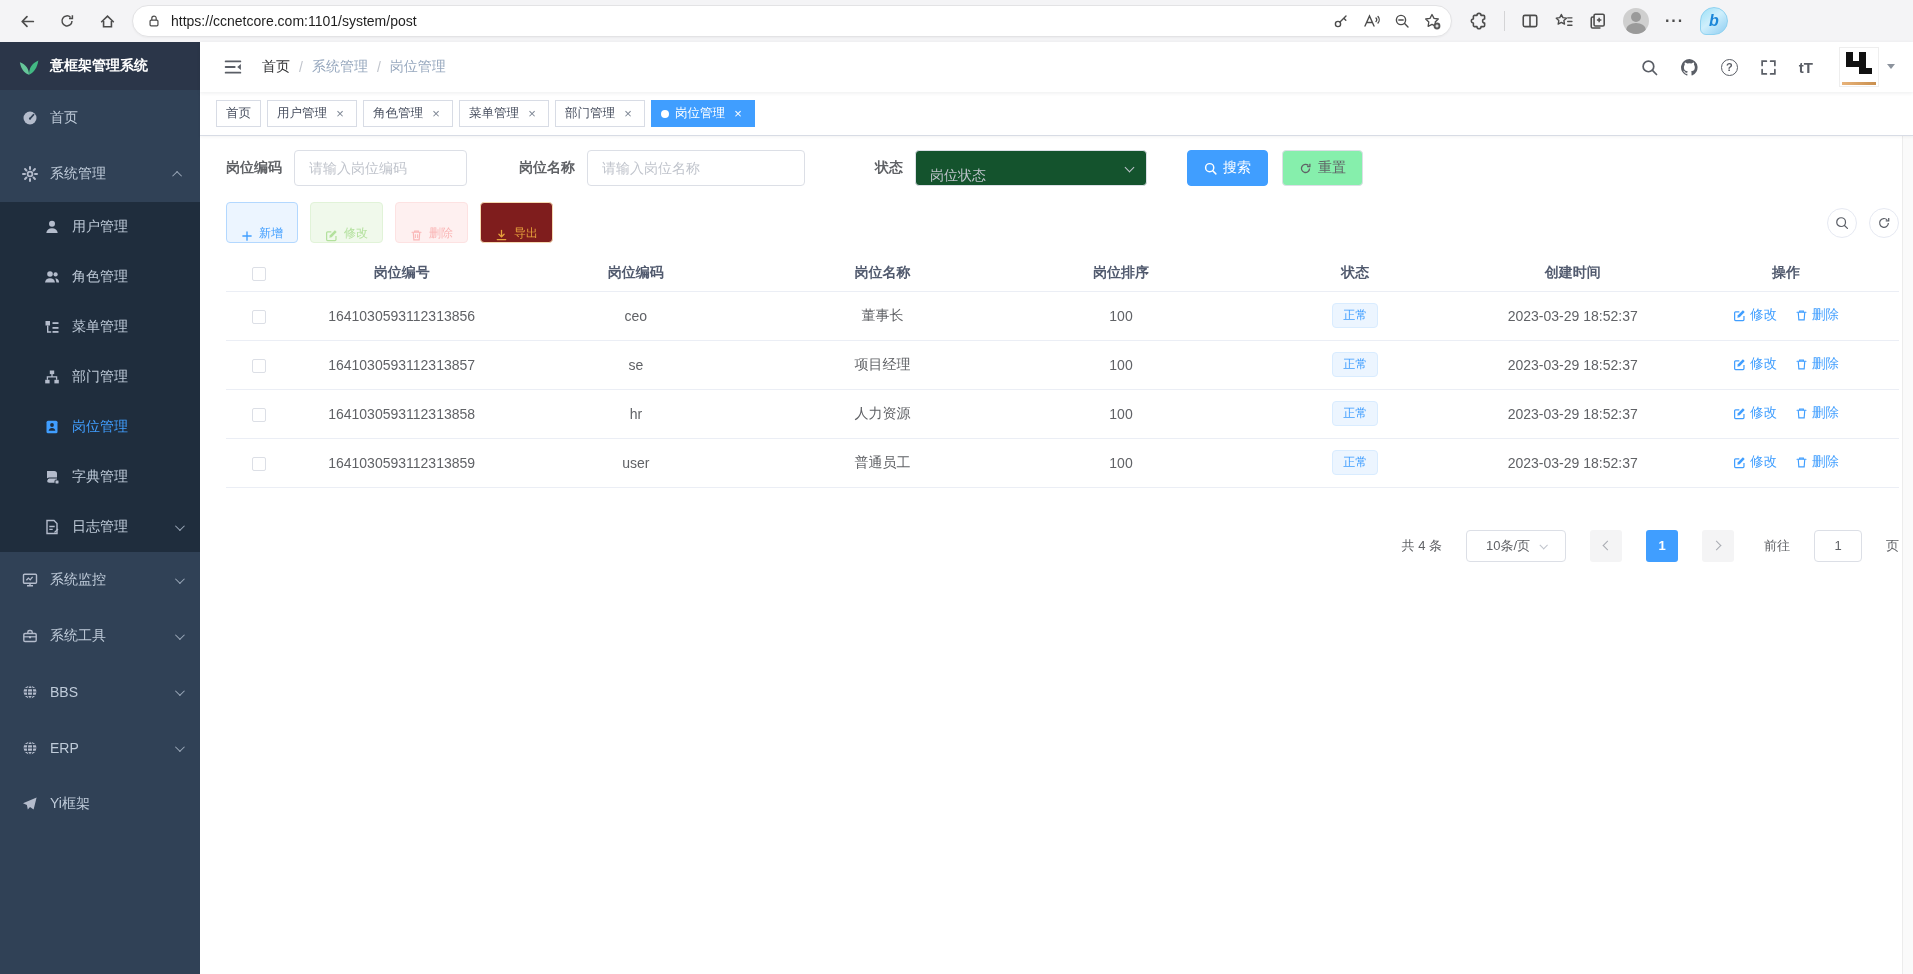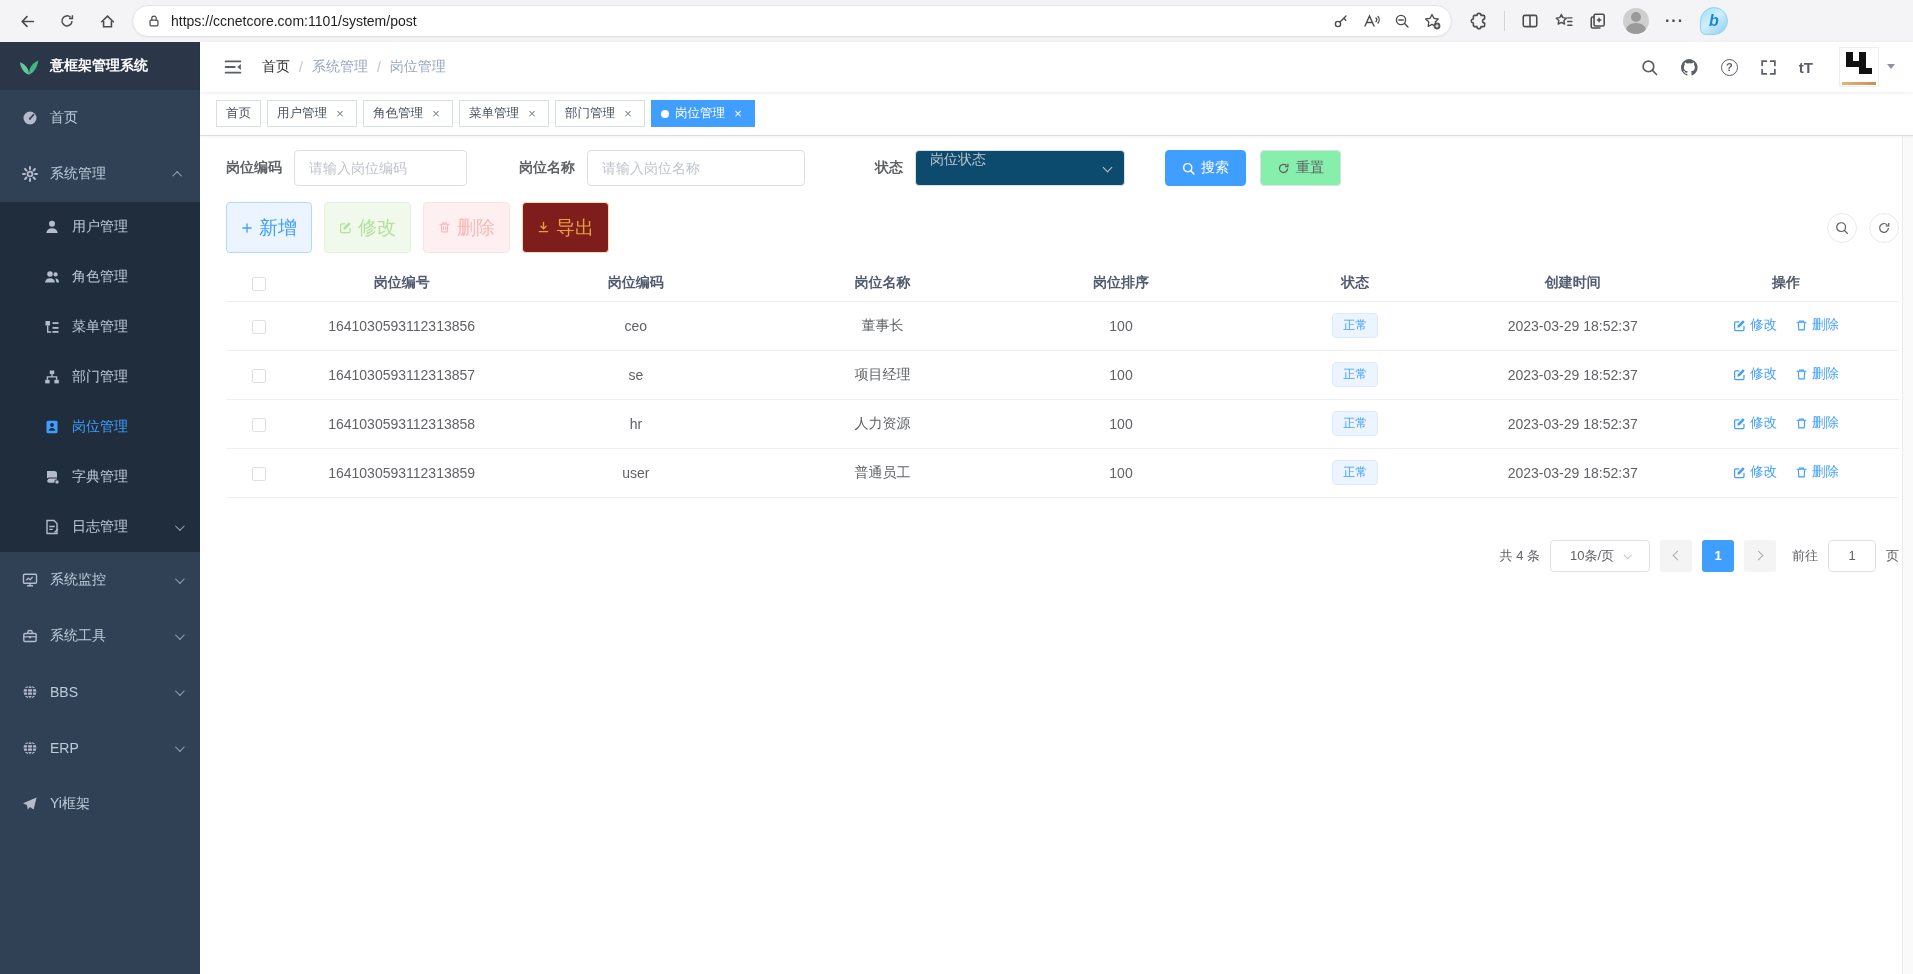--- a/index.html
+++ b/index.html
@@ -72,44 +72,44 @@
   .tag-dot { width:8px; height:8px; border-radius:50%; background:#fff; flex:none; }
 
   
   .content { flex:1; padding:14px 14px 0 26px; overflow:hidden; }
 
   .filter-row { display:flex; align-items:center; margin-bottom:16px; }
   .fgroup { display:flex; align-items:center; }
   .flabel { font-size:14px; font-weight:700; color:#606266; margin-right:12px; white-space:nowrap; }
   .finput { height:36px; border:1px solid #dcdfe6; border-radius:4px; padding:0 14px; font-size:14px; color:#606266; outline:none; font-family:inherit; }
   .finput::placeholder { color:#c0c4cc; }
-  .fselect { width:210px; height:36px; border:1px solid #dcdfe6; border-radius:4px; padding:0 30px 0 14px; font-size:14px; color:#c0c4cc; display:flex; align-items:flex-start; position:relative; cursor:pointer; background:#0c4a6e; }
+  .fselect { width:232px; height:36px; border:1px solid #dcdfe6; border-radius:4px; padding:0 30px 0 14px; font-size:14px; color:#c0c4cc; display:flex; align-items:flex-end; position:relative; cursor:pointer; background:#14532d; }
   .fselect .caret2 { position:absolute; right:13px; top:13px; width:7px; height:7px; border-right:1.4px solid #c0c4cc; border-bottom:1.4px solid #c0c4cc; transform:rotate(45deg); }
   .btn { height:36px; border-radius:4px; border:1px solid transparent; font-size:14px; display:inline-flex; align-items:center; gap:6px; padding:0 16px; cursor:pointer; font-family:inherit; }
   .btn-primary { background:#409eff; border-color:#409eff; color:#fff; }
   .btn-plain { background:#86efac; border-color:#dcdfe6; color:#606266; }
 
   .toolbar-row { display:flex; align-items:center; margin-bottom:12px; }
-  .tbtn { height:51px; border-radius:4px; font-size:19px; display:inline-flex; align-items:center; gap:6px; padding:0 14px; margin-right:12px; cursor:pointer; border:1px solid transparent; font-family:inherit; }
+  .tbtn { height:41px; border-radius:4px; font-size:12px; display:inline-flex; align-items:flex-end; gap:6px; padding:0 14px; margin-right:12px; cursor:pointer; border:1px solid transparent; font-family:inherit; }
   .tbtn-add    { background:#ecf5ff; border-color:#b3d8ff; color:#409eff; }
   .tbtn-edit   { background:#f0f9eb; border-color:#e1f3d8; color:#b3e19d; cursor:not-allowed; }
   .tbtn-delete { background:#fef0f0; border-color:#fde2e2; color:#fab6b6; cursor:not-allowed; }
   .tbtn-export { background:#7f1d1d; border-color:#f5dab1; color:#e6a23c; }
   .toolbar-right { margin-left:auto; display:flex; align-items:center; gap:12px; }
   .cbtn { width:30px; height:30px; border-radius:50%; border:1px solid #e6e9f2; background:#fff; display:flex; align-items:center; justify-content:center; color:#5a5e66; cursor:pointer; }
 
   table.grid { width:100%; border-collapse:collapse; table-layout:fixed; }
   .grid th { height:36px; font-size:14px; font-weight:700; color:#515a6e; border-bottom:1px solid #ebeef5; padding:0 4px; }
   .grid td { height:49px; font-size:14px; color:#606266; text-align:center; border-bottom:1px solid #ebeef5; padding:0 4px; white-space:nowrap; }
   .checkbox { width:14px; height:14px; border:1px solid #dcdfe6; border-radius:2px; background:#fff; display:inline-block; cursor:pointer; vertical-align:middle; }
   .badge { display:inline-block; padding:3px 10px; font-size:12px; border-radius:4px; background:#ecf5ff; border:1px solid #d9ecff; color:#409eff; }
   .oplink { color:#409eff; font-size:13.5px; display:inline-flex; align-items:center; gap:4px; cursor:pointer; }
   .oplink + .oplink { margin-left:14px; }
 
-  .pagination { display:flex; align-items:center; justify-content:flex-end; margin-top:42px; font-size:13px; color:#606266; gap:10px; }
+  .pagination { display:flex; align-items:center; justify-content:flex-end; margin-top:42px; font-size:13px; color:#606266; gap:24px; }
   .psel { width:100px; height:32px; border:1px solid #dcdfe6; border-radius:4px; display:flex; align-items:center; justify-content:center; gap:10px; color:#606266; cursor:pointer; position:relative; background:#fff; }
   .psel .caret2 { width:6px; height:6px; border-right:1.3px solid #c0c4cc; border-bottom:1.3px solid #c0c4cc; transform:rotate(45deg) translateY(-1px); }
   .pbtn { width:32px; height:32px; border-radius:3px; background:#f4f4f5; display:flex; align-items:center; justify-content:center; cursor:pointer; }
   .arrow { width:7px; height:7px; border-right:1.6px solid #a8abb2; border-bottom:1.6px solid #a8abb2; }
   .arrow.left { transform:rotate(135deg); margin-left:3px; }
   .arrow.right { transform:rotate(-45deg); margin-right:3px; }
   .pnum { width:32px; height:32px; border-radius:3px; background:#409eff; color:#fff; font-weight:700; display:flex; align-items:center; justify-content:center; cursor:pointer; }
   .goto-input { width:48px; height:32px; border:1px solid #dcdfe6; border-radius:4px; text-align:center; font-size:13px; color:#606266; outline:none; font-family:inherit; }
 
   .scroll-strip { position:absolute; right:0; top:0; bottom:0; width:11px; background:#fafafa; border-left:1px solid #ececec; }

